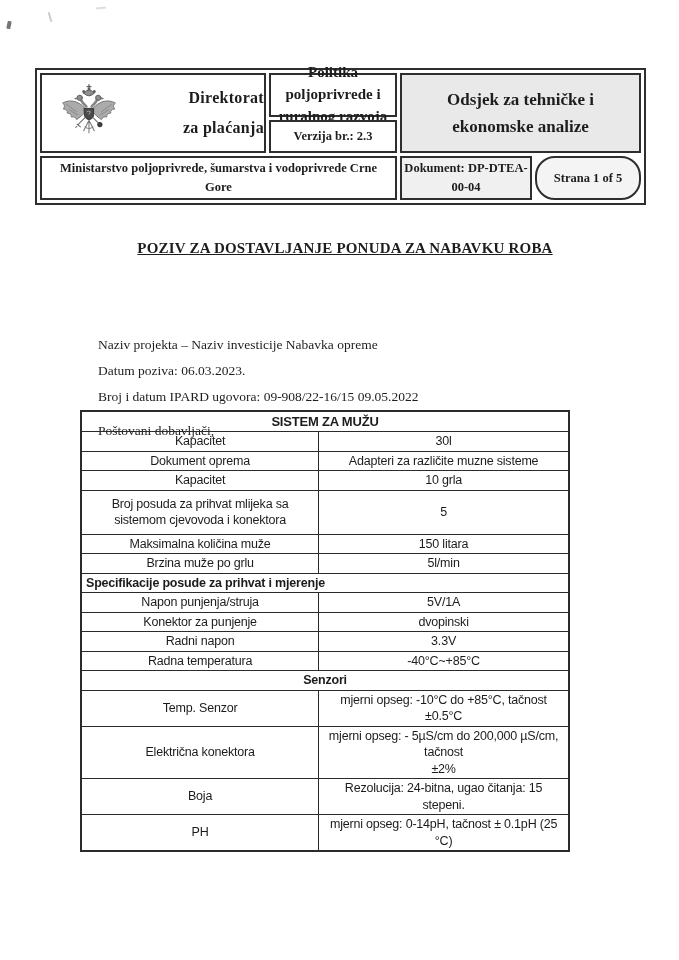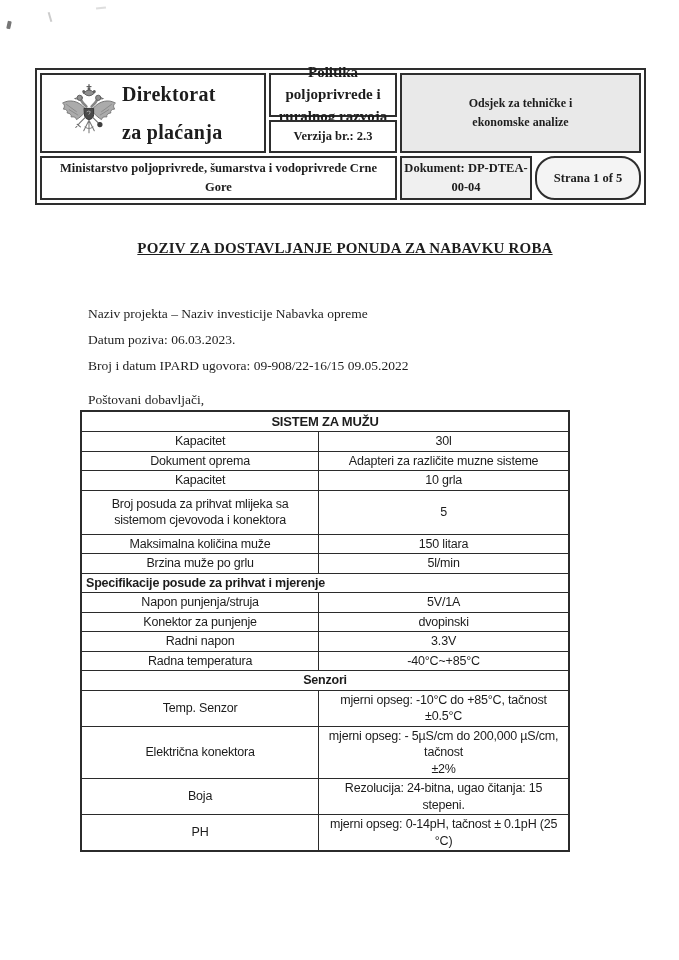--- a/index.html
+++ b/index.html
@@ -24,37 +24,37 @@
     gap:3px;
     font-weight:bold;
   }
   .hcell{
     border:2px solid #2e2e2e;
     display:flex;align-items:center;justify-content:center;
     text-align:center;background:#fff;
   }
   .pre{white-space:pre-line;}
   .cell-org{grid-column:1;grid-row:1/3;justify-content:flex-start;padding-left:14px;}
-  .org-name{flex:1;text-align:left;font-size:20px;line-height:1.9;letter-spacing:.3px;}
+  .org-name{flex:1;text-align:right;font-size:16px;line-height:1.9;letter-spacing:.3px;}
   .cell-policy{grid-column:2;grid-row:1;font-size:15px;line-height:1.45;}
   .cell-version{grid-column:2;grid-row:2;font-size:12.5px;}
-  .cell-dept{grid-column:3/5;grid-row:1/3;font-size:12px;line-height:1.6;background:#e9e9e9;}
+  .cell-dept{grid-column:3/5;grid-row:1/3;font-size:17px;line-height:1.6;background:#e9e9e9;}
   .cell-ministry{grid-column:1/3;grid-row:3;font-size:12.5px;line-height:1.5;}
   .cell-doc{grid-column:3;grid-row:3;font-size:12.5px;line-height:1.5;background:#f0f0f0;}
   .cell-page{grid-column:4;grid-row:3;font-size:12.5px;background:#f4f4f4;border-radius:20px;}
 
   .coat{width:66px;height:60px;flex:0 0 auto;}
 
   
   .doc-title{
     position:absolute;left:80px;top:240px;width:530px;
     text-align:center;font-size:15px;font-weight:bold;
     text-decoration:underline;letter-spacing:.2px;
   }
-  .bodyline{position:absolute;left:88px;font-size:13.5px;}
+  .bodyline{position:absolute;left:98px;font-size:13.5px;margin-top:31px;}
   .line-project{top:306px;}
   .line-date{top:332px;}
   .line-contract{top:358px;}
   .line-salutation{top:392px;}
 
   
   .spec{
     position:absolute;left:80px;top:410px;width:490px;
     border-collapse:collapse;
     font-family:"Liberation Sans", sans-serif;

